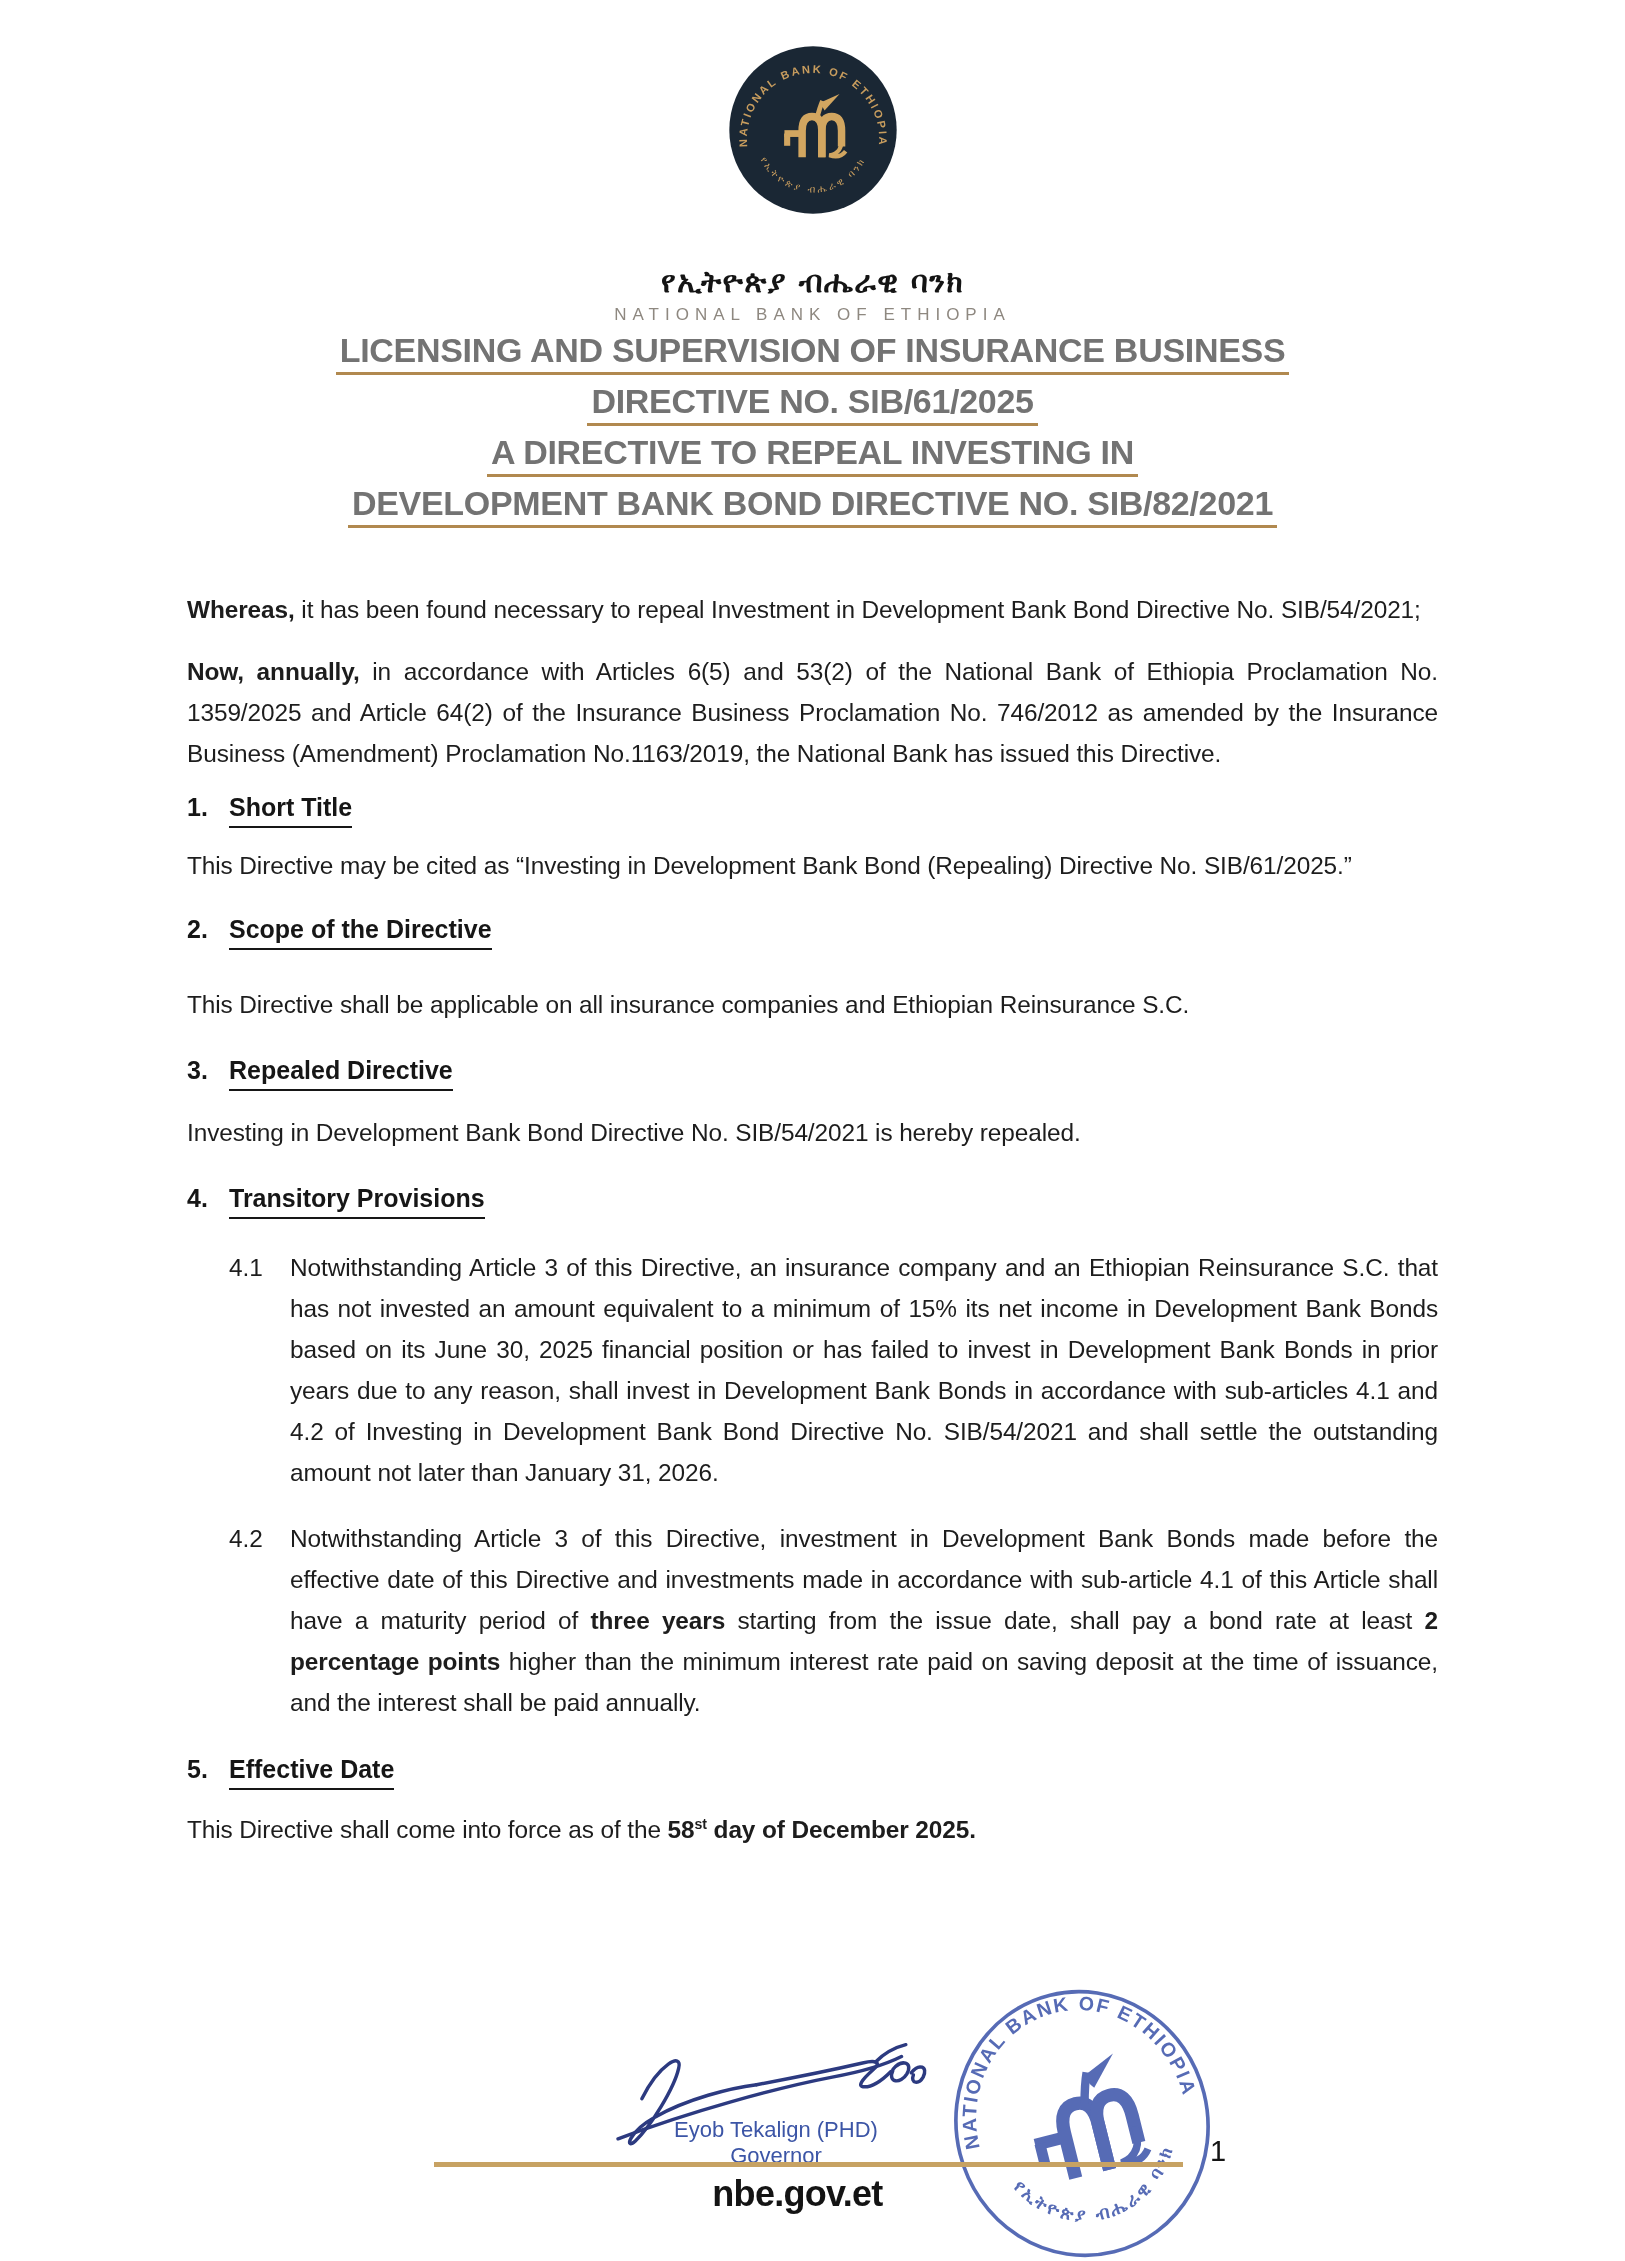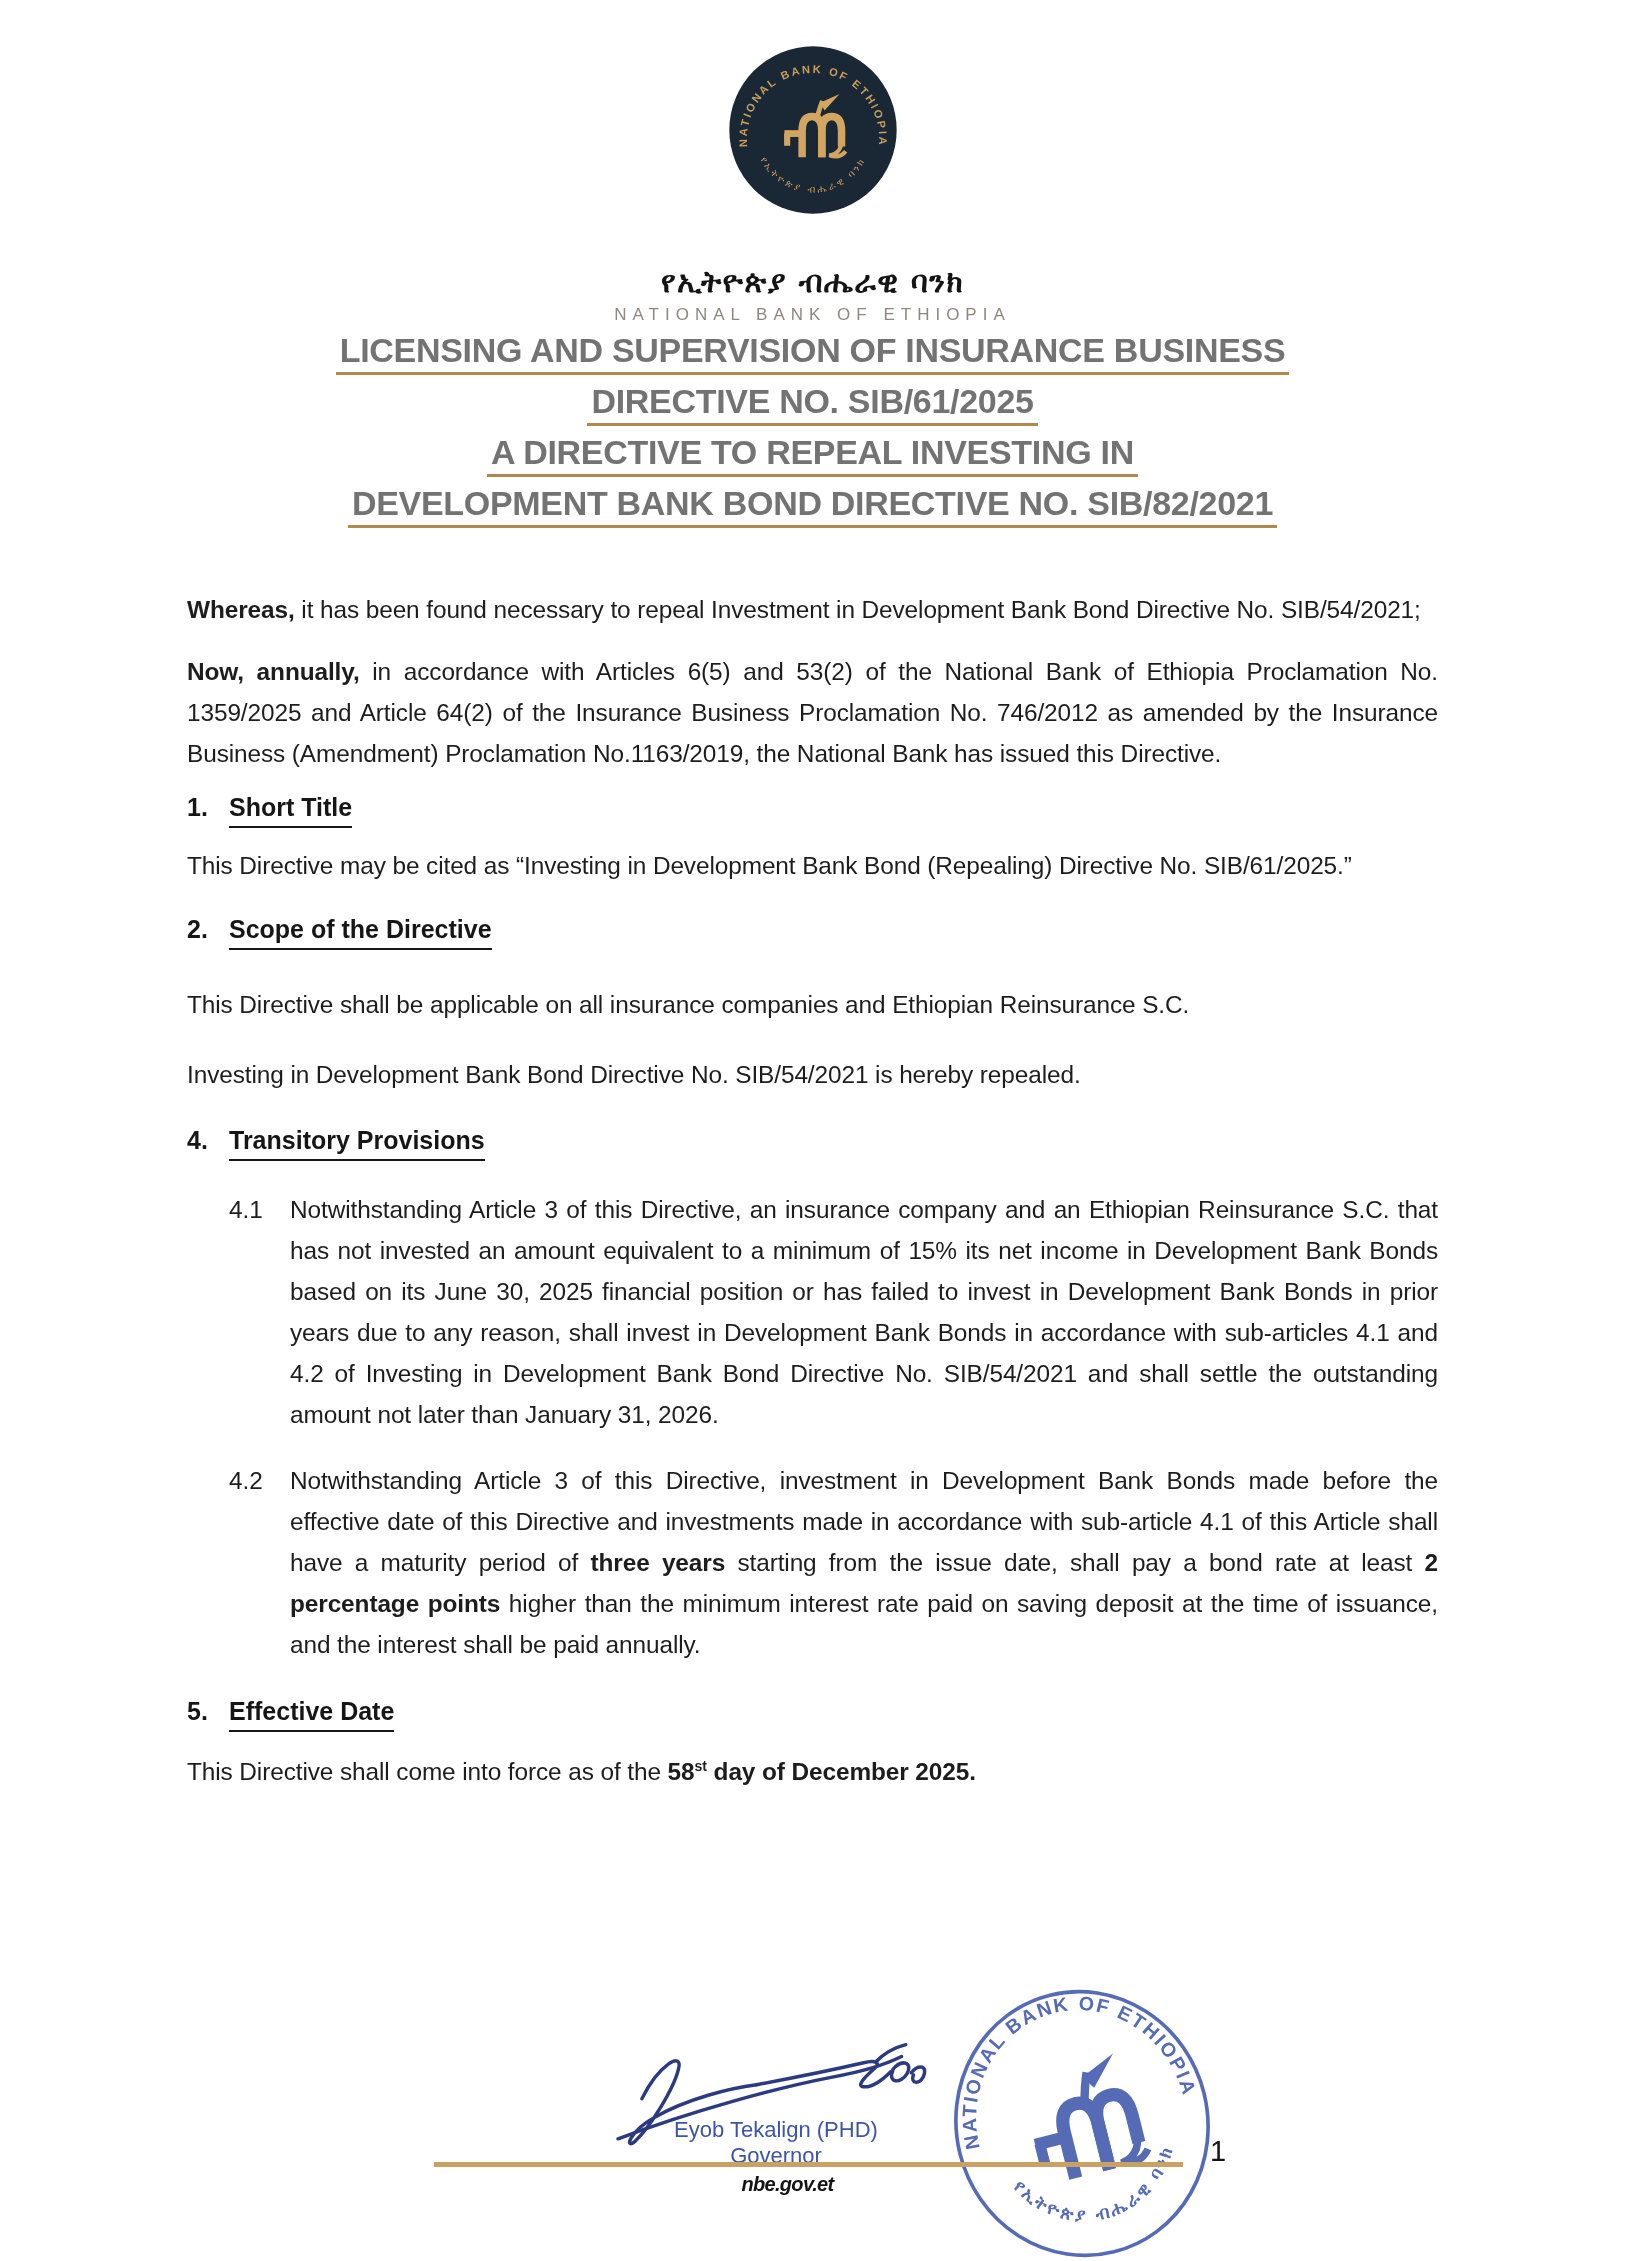--- a/index.html
+++ b/index.html
@@ -64,22 +64,22 @@
     position:absolute;left:593px;width:366px;text-align:center;
     font-size:22px;font-weight:400;color:#3c55a6;z-index:2;
   }
   .signer-name{top:2117px;}
   .signer-title{top:2143px;}
   .footer-rule{
     position:absolute;left:434px;top:2162px;width:749px;height:4.6px;
     background:#c7a263;z-index:3;
   }
   .website{
-    position:absolute;left:413px;top:2173px;width:749px;text-align:center;
-    font-size:20px;font-weight:700;color:#141414;z-index:3;letter-spacing:-0.7px;font-style:italic;
+    position:absolute;left:423px;top:2173px;width:749px;text-align:center;
+    font-size:36px;font-weight:700;color:#141414;z-index:3;letter-spacing:-0.7px;
   }
   .stamp-svg{
     position:absolute;left:951px;top:1986px;width:262px;height:275px;
     z-index:1;opacity:0.93;
   }
   .page-num{
     position:absolute;left:1210px;top:2135px;
     font-size:29px;color:#141414;z-index:4;
   }
 </style>
@@ -135,20 +135,23 @@
     <h2 class="sec-h mt30">
       <span class="num">1.</span><span class="t">Short Title</span>
     </h2>
     <p class="para mt38">This Directive may be cited as “Investing in Development Bank Bond (Repealing) Directive No. SIB/61/2025.”</p>
 
     <h2 class="sec-h mt46">
       <span class="num">2.</span><span class="t">Scope of the Directive</span>
     </h2>
     <p class="para mt63">This Directive shall be applicable on all insurance companies and Ethiopian Reinsurance S.C.</p>
 
+    <h2 class="sec-h mt48">
+      <span class="num">3.</span><span class="t">Repealed Directive</span>
+    </h2>
     <p class="para mt44">Investing in Development Bank Bond Directive No. SIB/54/2021 is hereby repealed.</p>
 
     <h2 class="sec-h mt48">
       <span class="num">4.</span><span class="t">Transitory Provisions</span>
     </h2>
 
     <div class="sub mt54">
       <span class="subnum">4.1</span><span>Notwithstanding Article 3 of this Directive, an insurance company and an Ethiopian Reinsurance S.C. that has not invested an amount equivalent to a minimum of 15% its net income in Development Bank Bonds based on its June 30, 2025 financial position or has failed to invest in Development Bank Bonds in prior years due to any reason, shall invest in Development Bank Bonds in accordance with sub-articles 4.1 and 4.2 of Investing in Development Bank Bond Directive No. SIB/54/2021 and shall settle the outstanding amount not later than January 31, 2026.</span>
     </div>
 

